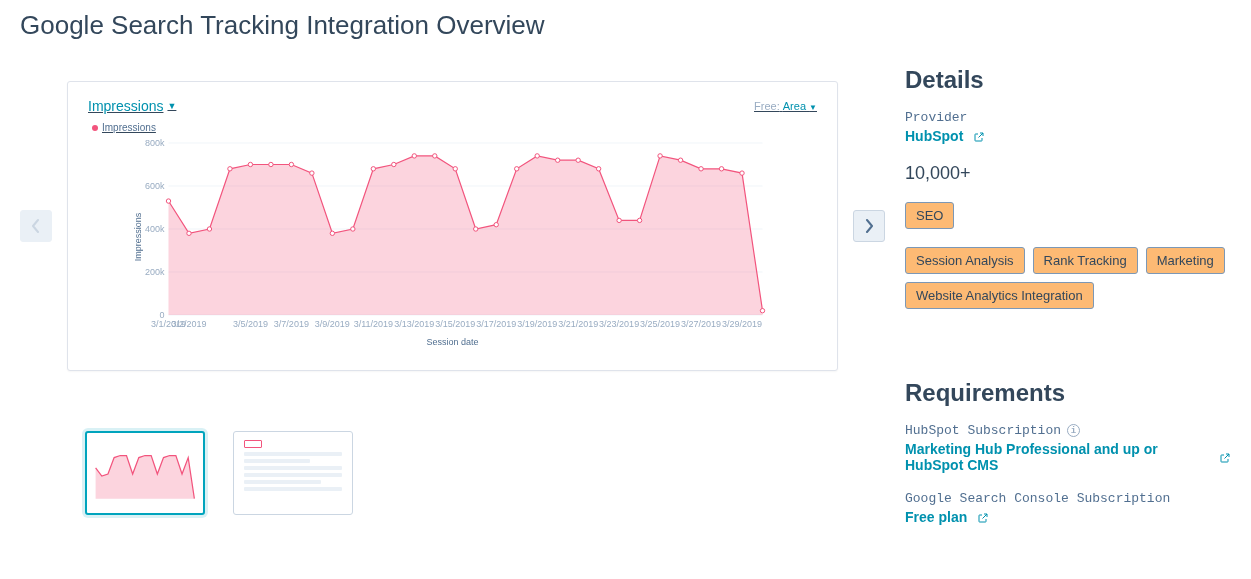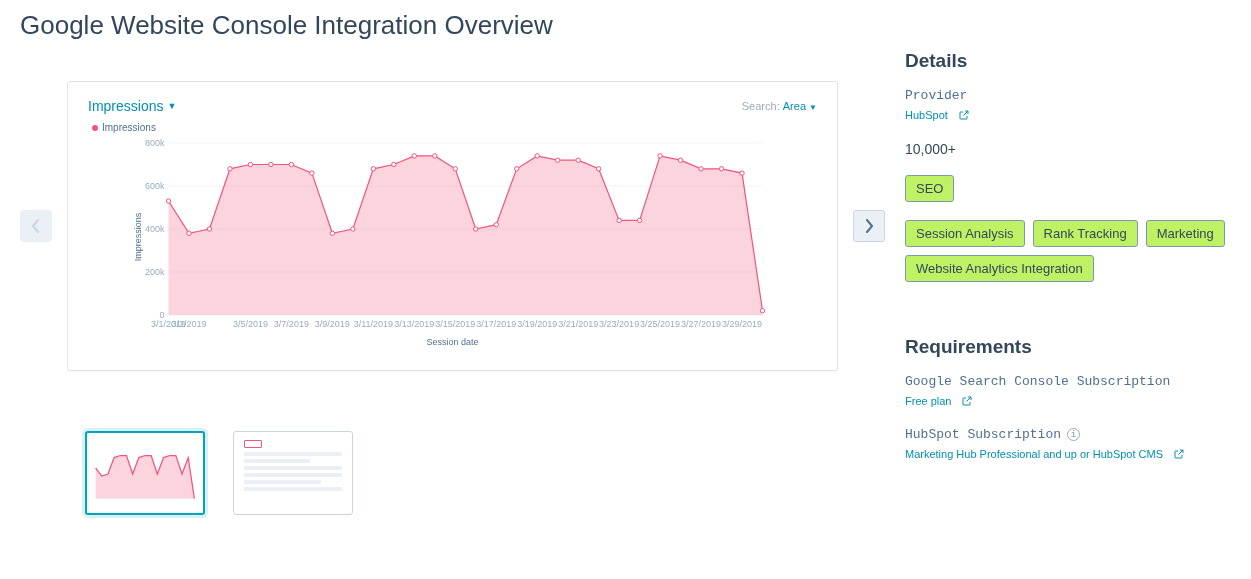--- a/index.html
+++ b/index.html
@@ -48,20 +48,21 @@
 
   .chart-card {
     flex: 1;
     border: 1px solid #dfe3eb;
     border-radius: 3px;
     background: #fff;
     padding: 16px 20px 12px 20px;
     box-shadow: 0 1px 2px rgba(0,0,0,0.04);
     position: relative;
     min-height: 290px;
+    text-decoration: underline;
   }
   .chart-header {
     display: flex;
     justify-content: space-between;
     align-items: center;
     margin-bottom: 8px;
   }
   .metric-dropdown {
     color: #0091ae;
     font-size: 14px;
@@ -124,91 +125,91 @@
   .thumb.active {
     border: 2px solid #00a4bd;
     box-shadow: 0 0 0 3px rgba(0,164,189,0.15);
   }
   .thumb svg { width: 100%; height: 100%; display:block;}
   .thumb2-line { height: 4px; background: #eaf0f6; margin: 3px 6px; border-radius:1px;}
   .thumb2-tag { width: 18px; height: 8px; border:1px solid #f2547d; margin: 4px 6px; border-radius:1px;}
 
   
   .sec-head {
-    font-size: 19px;
+    font-size: 24px;
     font-weight: 600;
     color: #33475b;
-    margin: 0 0 16px 0;
+    margin: 16px 0 16px 0;
   }
   .field { margin-bottom: 18px; }
   .field-label {
     font-size: 13px;
     color: #516f90;
     margin-bottom: 2px;
     display: flex;
     align-items: center;
     gap: 6px;
     font-family: Liberation Mono, monospace;
   }
   .field-value {
+    font-size: 18px;
+    color: #33475b;
+    font-weight: 500;
+  }
+  .field-link {
     font-size: 14px;
-    color: #33475b;
-    font-weight: 500;
-  }
-  .field-link {
-    font-size: 11px;
     color: #0091ae;
-    font-weight: 400;
+    font-weight: 700;
     cursor: pointer;
     display: inline-flex;
     align-items: center;
     gap: 10px;
   }
   .ext-icon { width: 12px; height: 12px; flex-shrink:0;}
   .ext-icon svg { width:100%; height:100%; stroke:#0091ae; fill:none; stroke-width:2;}
   .info-icon {
     width: 13px; height: 13px; border-radius: 50%;
     border: 1px solid #99acc2; color:#99acc2;
     font-size: 9px; font-weight:700;
     display: inline-flex; align-items:center; justify-content:center;
   }
   .tag-row { display: flex; flex-wrap: wrap; gap: 8px; margin-top: 4px;}
   .tag {
     border: 1px solid #7c98b6;
     color: #33475b;
     font-size: 13px;
     padding: 5px 10px;
     border-radius: 3px;
-    background: #bef264;
+    background: #fdba74;
     cursor: pointer;
   }
   .section-gap { height: 36px; }
 </style>
 </head>
 <body>
 
 <div class="page">
   <div class="left-col">
-    <h1 class="page-title">Google Website Console Integration Overview</h1>
+    <h1 class="page-title">Google Search Tracking Integration Overview</h1>
 
     <div class="carousel-wrap">
       <div class="nav-btn disabled">
         <svg viewBox="0 0 10 14">
             <path d="M7 1 L2 7 L7 13" fill="none" stroke="currentColor" stroke-width="2" stroke-linecap="round" stroke-linejoin="round"></path>
           </svg>
       </div>
 
       <div class="chart-card">
         <div class="chart-header">
           <div class="metric-dropdown">
             <span>Impressions</span>
             <span class="caret">▼</span>
           </div>
           <div class="style-select">
-            <span>Search:</span>
+            <span>Free:</span>
             <span class="val">Area</span>
             <span class="caret" style="color:#0091ae;font-size:8px;">▼</span>
           </div>
         </div>
         <div class="legend">
           <span class="legend-dot"></span>
           <span>Impressions</span>
         </div>
         <div class="chart-svg-wrap">
           <svg class="chart-svg" viewBox="0 0 640 210">
@@ -338,38 +339,38 @@
           <span class="tag">Rank Tracking</span>
           <span class="tag">Marketing</span>
           <span class="tag">Website Analytics Integration</span>
         </div>
     </div>
 
     <div class="section-gap"></div>
     <h2 class="sec-head">Requirements</h2>
 
     <div class="field">
+      <div class="field-label">
+        <span>HubSpot Subscription</span>
+        <span class="info-icon">i</span>
+      </div>
+      <a class="field-link">
+        <span>Marketing Hub Professional and up or HubSpot CMS</span>
+        <span class="ext-icon"><svg viewBox="0 0 24 24">
+              <path d="M14 4h6v6M20 4l-9 9M18 14v5a1 1 0 0 1-1 1H5a1 1 0 0 1-1-1V7a1 1 0 0 1 1-1h5"></path>
+            </svg></span>
+      </a>
+    </div>
+
+    <div class="field">
       <div class="field-label">Google Search Console Subscription</div>
       <a class="field-link">
         <span>Free plan</span>
         <span class="ext-icon"><svg viewBox="0 0 24 24">
               <path d="M14 4h6v6M20 4l-9 9M18 14v5a1 1 0 0 1-1 1H5a1 1 0 0 1-1-1V7a1 1 0 0 1 1-1h5"></path>
             </svg></span>
       </a>
     </div>
 
-    <div class="field">
-      <div class="field-label">
-        <span>HubSpot Subscription</span>
-        <span class="info-icon">i</span>
-      </div>
-      <a class="field-link">
-        <span>Marketing Hub Professional and up or HubSpot CMS</span>
-        <span class="ext-icon"><svg viewBox="0 0 24 24">
-              <path d="M14 4h6v6M20 4l-9 9M18 14v5a1 1 0 0 1-1 1H5a1 1 0 0 1-1-1V7a1 1 0 0 1 1-1h5"></path>
-            </svg></span>
-      </a>
-    </div>
-
     <div class="section-gap"></div>
 
   </div>
 </div>
 
 </body></html>

